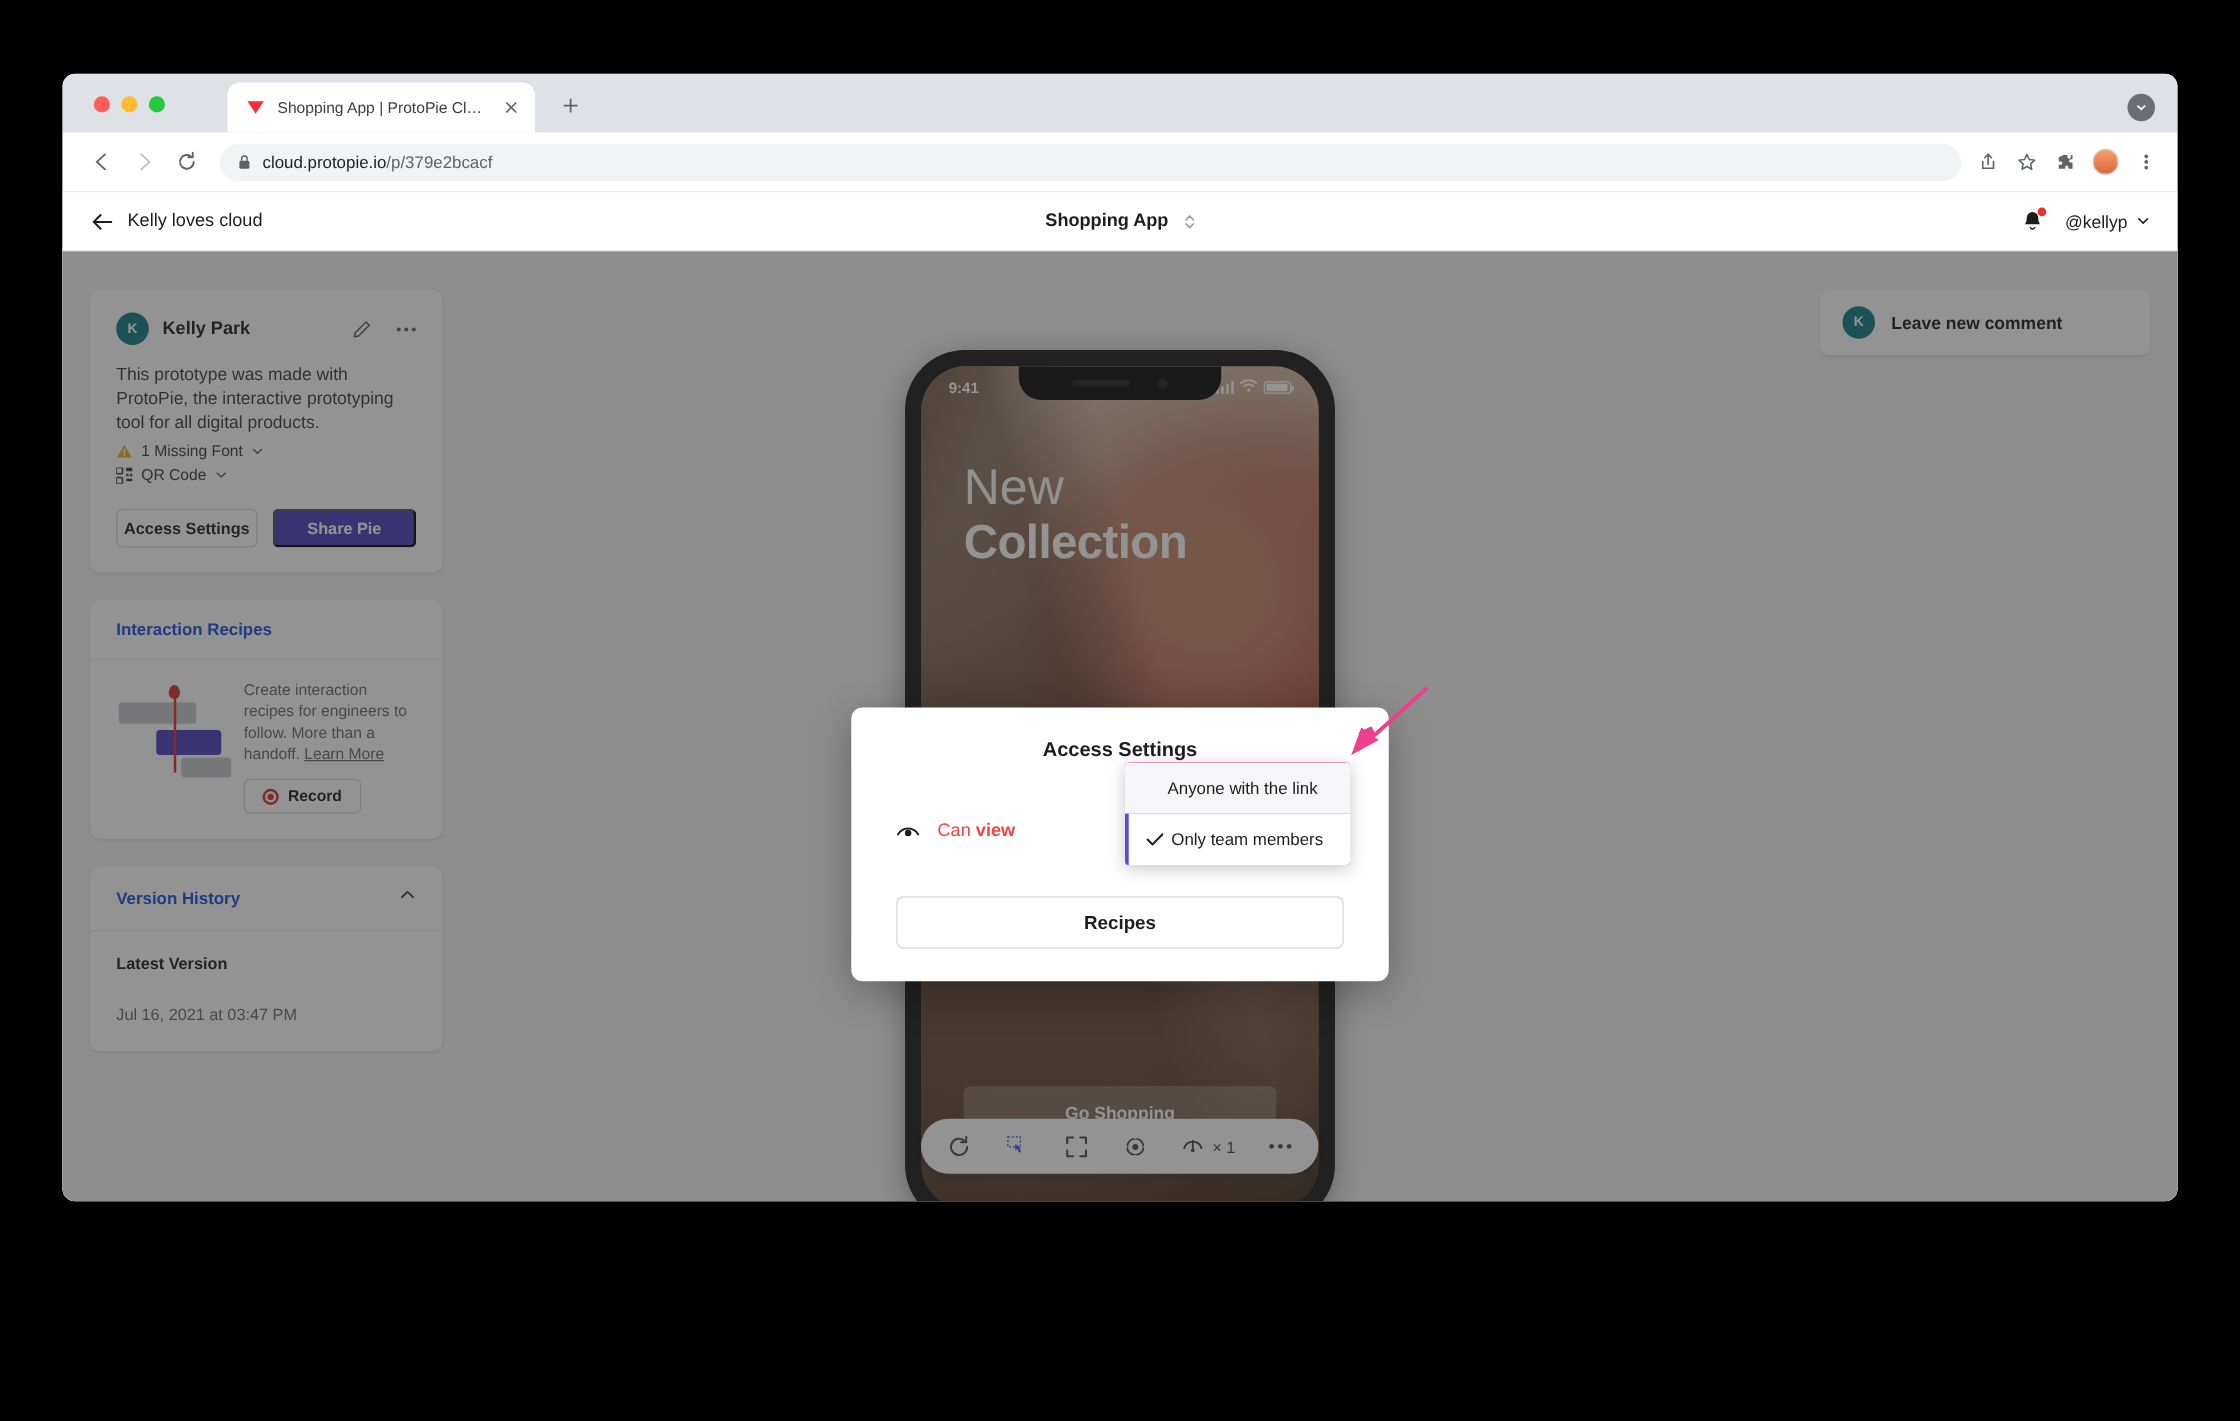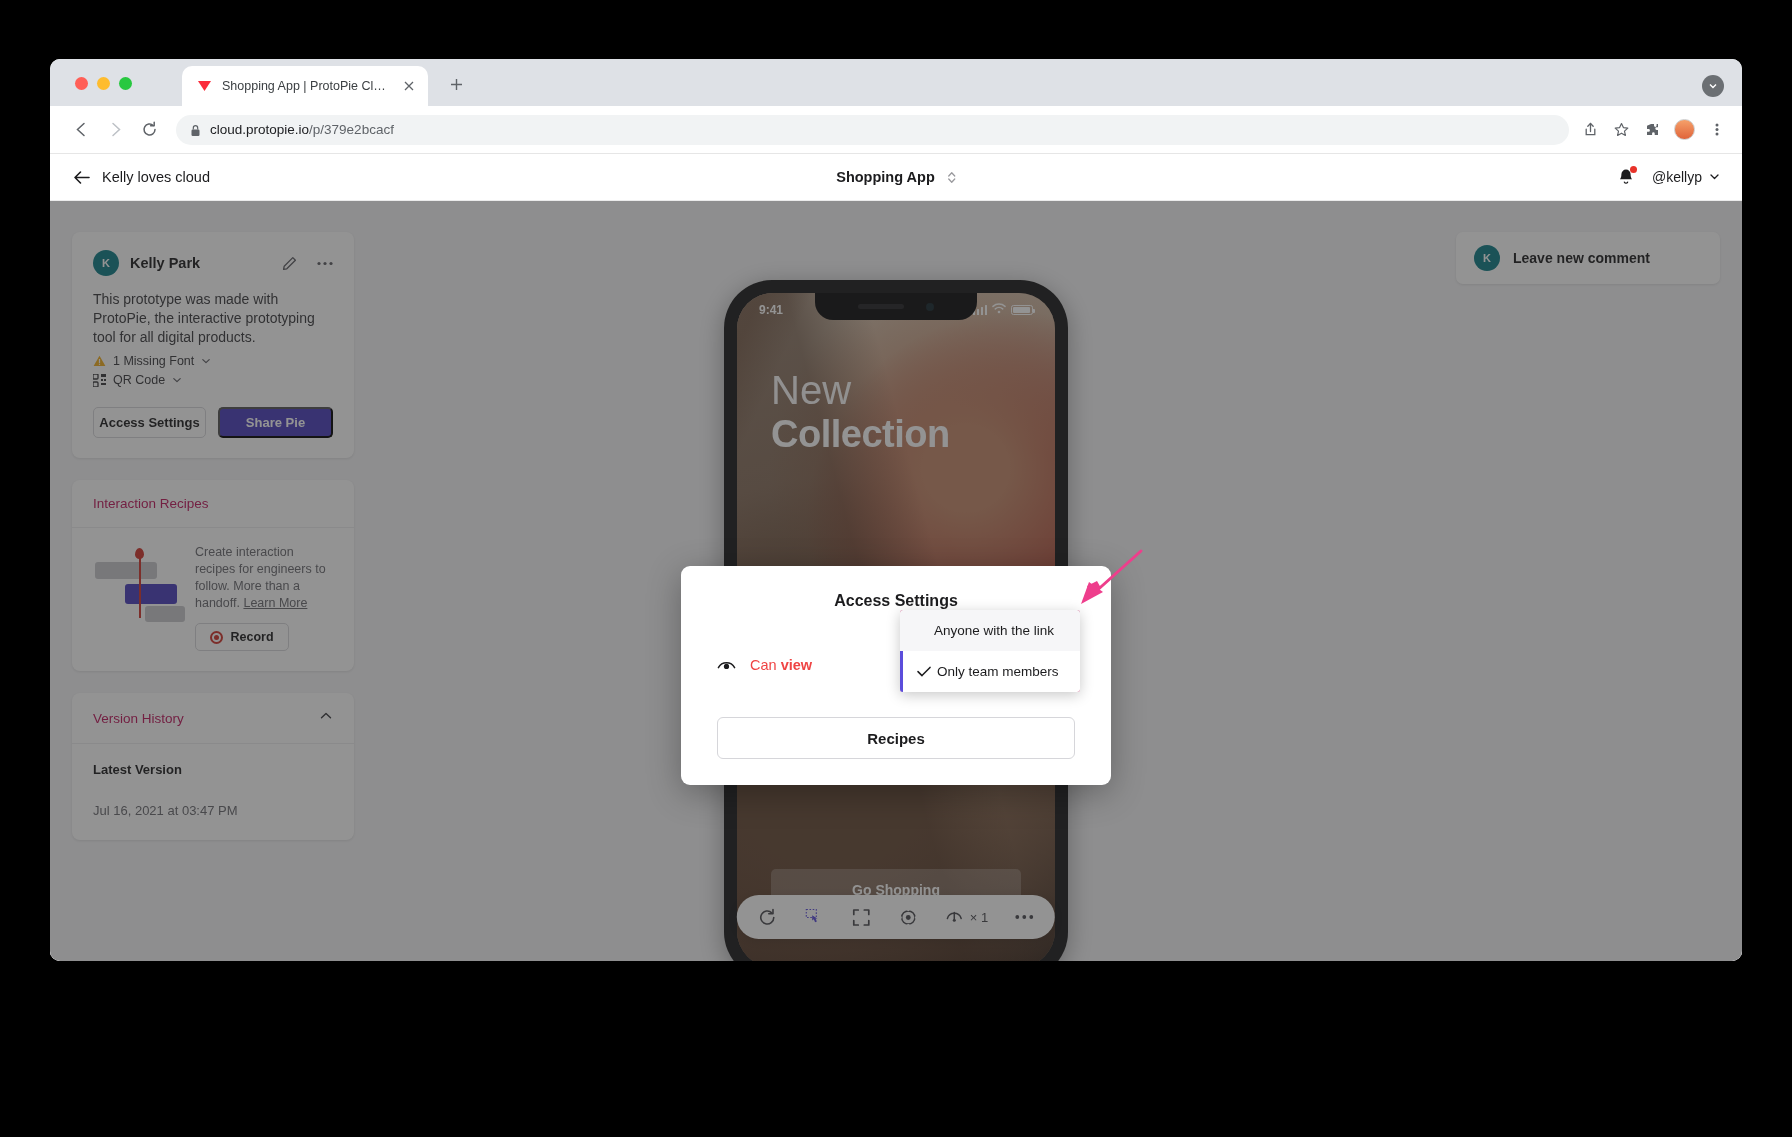--- a/index.html
+++ b/index.html
@@ -175,21 +175,21 @@
     flex: 1;
   }
   .btn-ghost { background: #fff; border: 1px solid #d6d6da; color: #1c1c1e; }
   .btn-primary { background: #4a3fbd; color: #fff; }
 
   .card-head {
     padding: 16px 21px;
     display: flex; align-items: center; justify-content: space-between;
     border-bottom: 1px solid #ececee;
   }
-  .card-head h3 { font-size: 13.5px; font-weight: 400; color: #be185d; }
+  .card-head h3 { font-size: 13.5px; font-weight: 700; color: #1d4ed8; }
 
   .recipe-body { padding: 16px 21px 20px; display: flex; gap: 14px; }
   .recipe-thumb { width: 88px; flex: 0 0 88px; position: relative; height: 78px; }
   .rb { position: absolute; border-radius: 3px; }
   .rb1 { left: 2px; top: 18px; width: 62px; height: 17px; background: #c9c9cd; }
   .rb2 { left: 32px; top: 40px; width: 52px; height: 20px; background: #4a3fbd; }
   .rb3 { left: 52px; top: 62px; width: 40px; height: 16px; background: #c9c9cd; }
   .playhead { position: absolute; left: 46px; top: 8px; width: 1.5px; height: 66px; background: #d0342c; }
   .playhead-dot { position: absolute; left: 42px; top: 4px; width: 9px; height: 11px; background: #d0342c; border-radius: 50% 50% 50% 50%/60% 60% 40% 40%; }
   .recipe-text { font-size: 12.5px; line-height: 17px; color: #6a6a70; }

